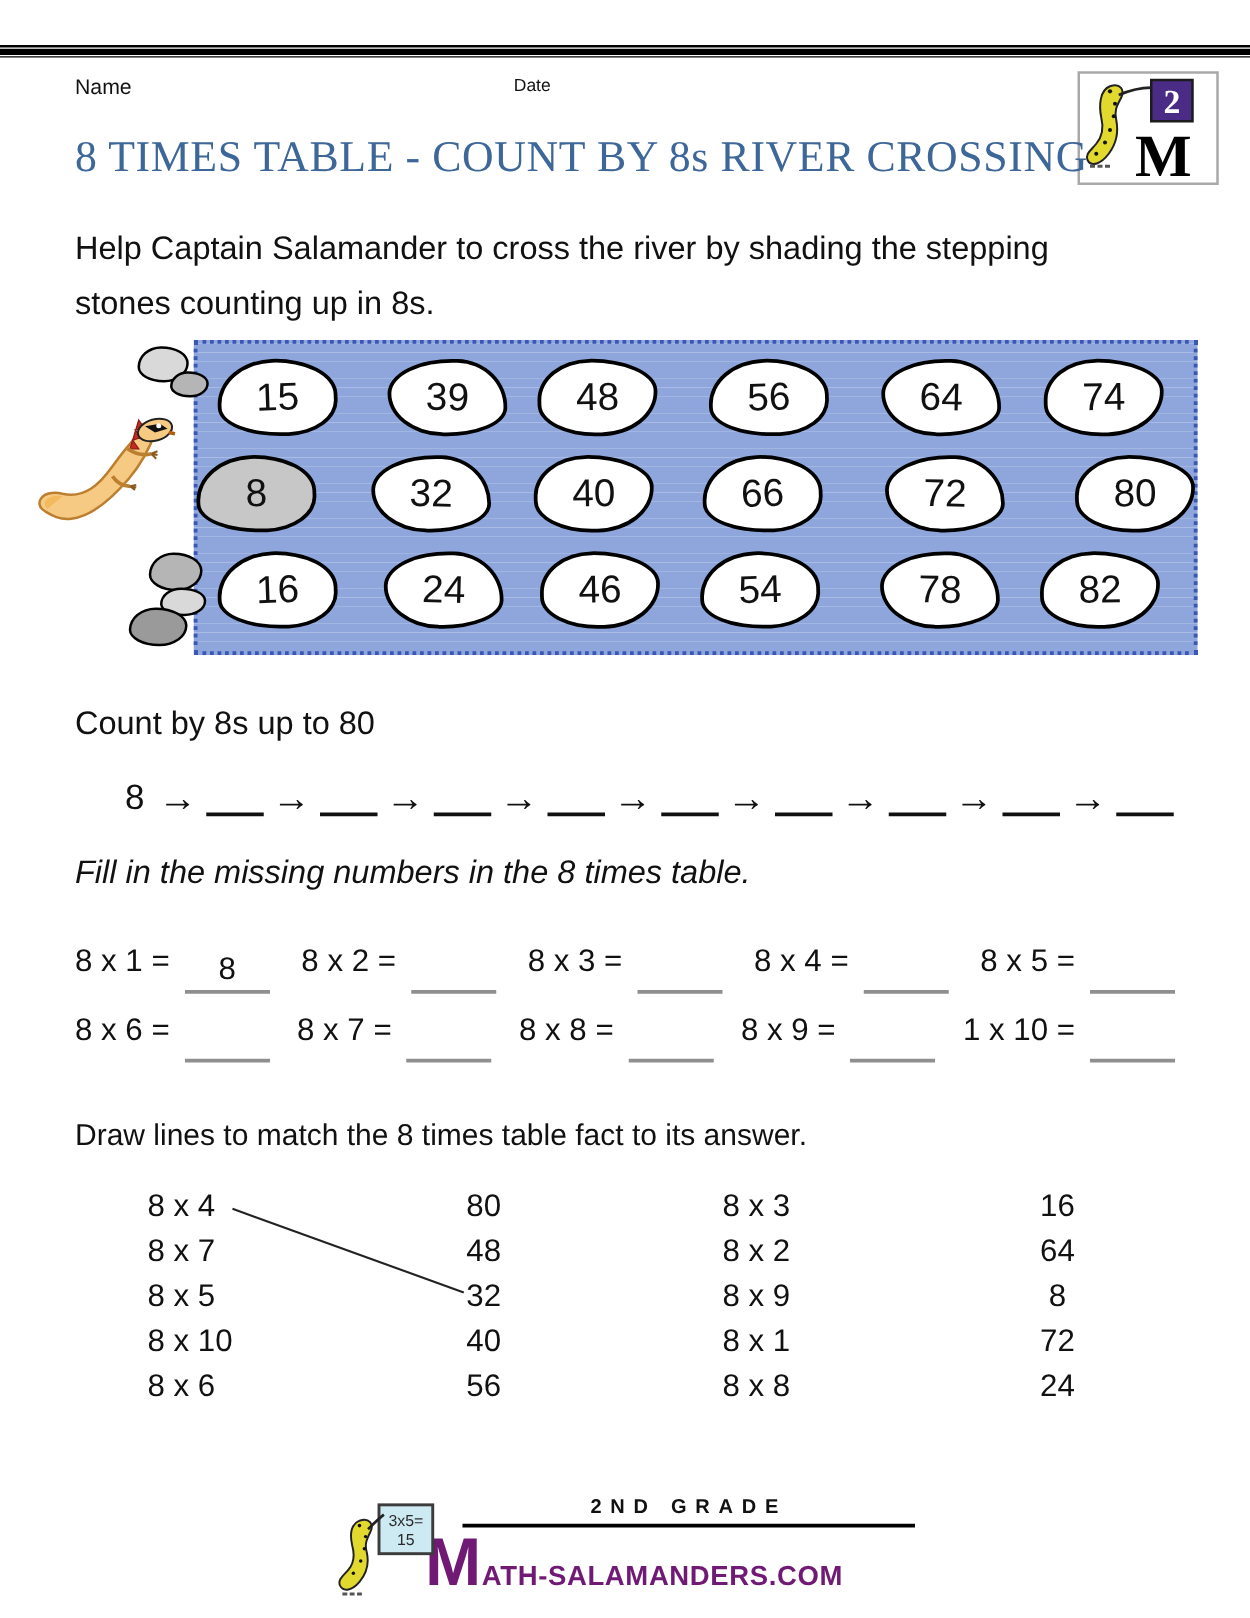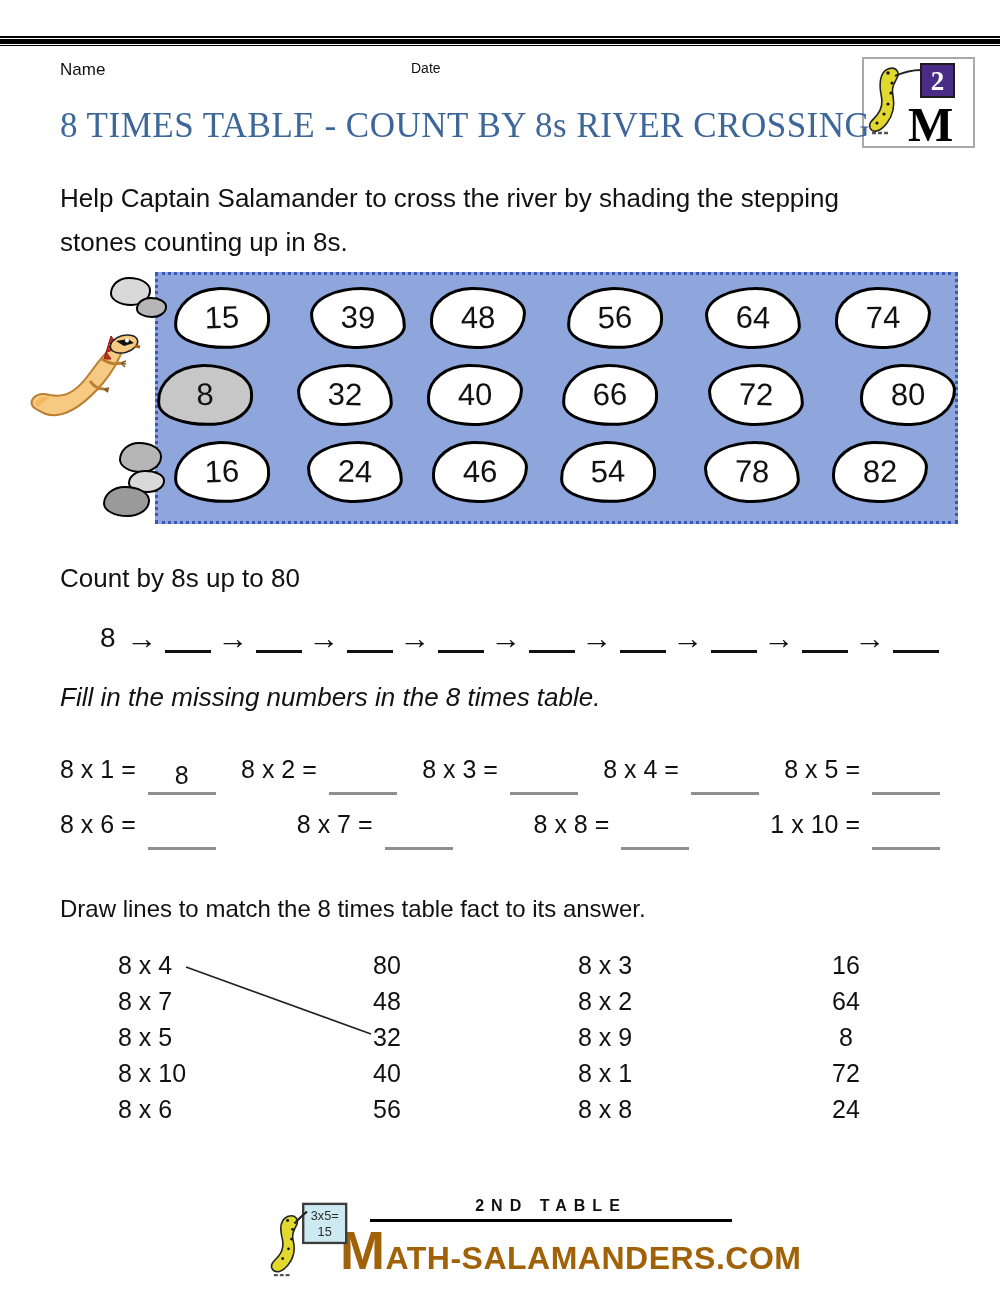--- a/index.html
+++ b/index.html
@@ -75,22 +75,22 @@
   .m-c4 { width:172px; font-size:25px; text-align:center; }
   .match-overlay { position:absolute; left:0; top:0; width:880px; height:180px; pointer-events:none; }
 
   
   .footer { position:absolute; left:0; top:1193px; width:1000px; height:90px;
     display:flex; justify-content:center; align-items:flex-end; }
   .footer-art { width:88px; height:84px; margin-right:-16px; position:relative; z-index:2; }
   .fl-right { width:392px; padding-bottom:4px; }
   .fl-grade { font-size:16px; font-weight:bold; letter-spacing:7px; text-align:center;
     padding-bottom:4px; border-bottom:3px solid #000; margin-left:30px; }
-  .fl-site { font-size:32px; font-weight:bold; letter-spacing:0.5px; line-height:1.05;
-    white-space:nowrap; color:#a16207; }
+  .fl-site { font-size:22px; font-weight:bold; letter-spacing:0.5px; line-height:1.05;
+    white-space:nowrap; color:#701a75; }
   .fl-site::first-letter { font-size:54px; font-weight:bold; }
 </style>
 </head>
 <body>
 
 <div class="page">
 
   <div class="rule-a"></div>
   <div class="rule-b"></div>
   <div class="rule-c"></div>
@@ -217,20 +217,24 @@
       </div>
       <div class="fi-cell">
         <span class="lbl">8 x 7 =</span>
         <span class="fblank"></span>
       </div>
       <div class="fi-cell">
         <span class="lbl">8 x 8 =</span>
         <span class="fblank"></span>
       </div>
       <div class="fi-cell">
+        <span class="lbl">8 x 9 =</span>
+        <span class="fblank"></span>
+      </div>
+      <div class="fi-cell">
         <span class="lbl">1 x 10 =</span>
         <span class="fblank"></span>
       </div>
     </div>
 
   <div class="match-heading">Draw lines to match the 8 times table fact to its answer.</div>
   <div class="match-table" id="matchTable">
     <svg class="match-overlay" viewBox="0 0 880 180">
       <line x1="126" y1="20" x2="311" y2="87" stroke="#222" stroke-width="1.7"></line>
     </svg>
@@ -274,18 +278,18 @@
       <path d="M20,18 C28,15 32,21 29,27 C26,33 24,37 26,44 C28,53 26,61 20,68 C14,75 7,77 4,71 C2,66 7,63 11,58 C16,52 16,45 14,38 C12,29 13,21 20,18 Z" fill="#e2d92f" stroke="#222" stroke-width="1.6"></path>
       <path d="M27,25 C32,20 36,16 40,13" fill="none" stroke="#222" stroke-width="2.2"></path>
       <circle cx="20" cy="22" r="1.5" fill="#111"></circle>
         <circle cx="25" cy="31" r="1.4" fill="#111"></circle>
       <circle cx="24" cy="41" r="1.4" fill="#111"></circle>
         <circle cx="21" cy="51" r="1.4" fill="#111"></circle>
       <circle cx="15" cy="61" r="1.4" fill="#111"></circle>
       <path d="M6,78 h4 M12,78 h4 M18,78 h4" stroke="#555" stroke-width="2.4"></path>
     </svg>
     <div class="fl-right">
-      <div class="fl-grade">2ND TABLE</div>
+      <div class="fl-grade">2ND GRADE</div>
       <div class="fl-site">MATH-SALAMANDERS.COM</div>
     </div>
   </div>
 
 </div>
 
 </body></html>

